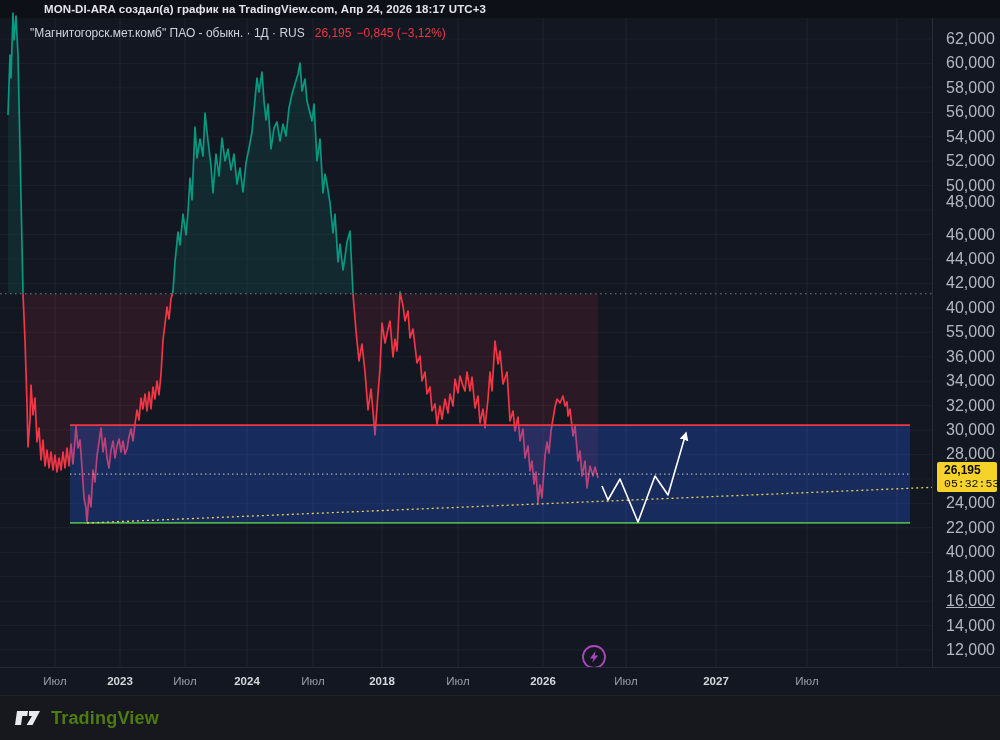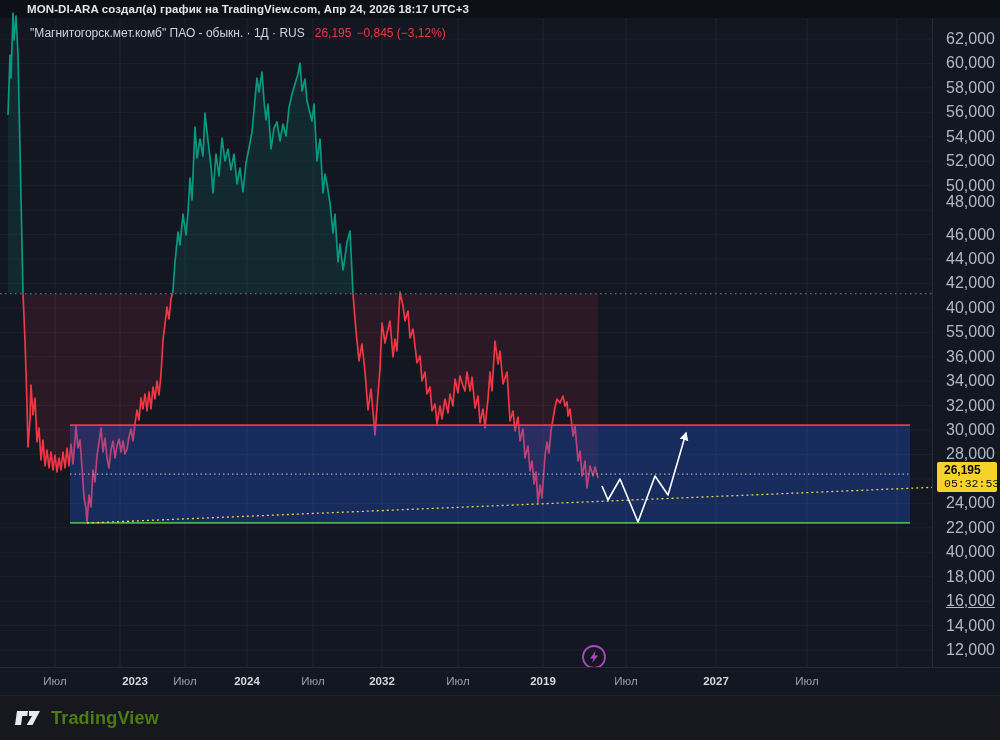--- a/index.html
+++ b/index.html
@@ -5,21 +5,21 @@
   html,body{margin:0;padding:0;background:#000;}
   #app{
     position:relative;width:1000px;height:740px;overflow:hidden;
     background:#131722;
     font-family:"Liberation Sans","DejaVu Sans",sans-serif;
     -webkit-font-smoothing:antialiased;
   }
   .topbar{
     position:absolute;left:0;top:0;width:1000px;height:18px;
     background:#0d1016;color:#e3e5ea;font-size:11.5px;font-weight:700;
-    line-height:18px;padding-left:27px;box-sizing:border-box;letter-spacing:.1px;
+    line-height:18px;padding-left:44px;box-sizing:border-box;letter-spacing:.1px;
   }
   .legend{
     position:absolute;left:30px;top:26px;font-size:12px;color:#d1d4dc;z-index:5;
     white-space:nowrap;
   }
   .legend .chg{color:#f23645;margin-left:5px;}
   .legend .px{color:#f23645;margin-left:10px;font-weight:400;}
   #chart{position:absolute;left:0;top:0;z-index:1;}
   .y-axis{
     position:absolute;right:0;top:18px;width:67px;height:650px;z-index:2;
@@ -165,27 +165,27 @@
       <div class="y-label" style="top: 502.8px;">22,000</div>
       <div class="y-label" style="top: 527.24px;">40,000</div>
       <div class="y-label" style="top: 551.68px;">18,000</div>
       <div class="y-label" style="top: 576.12px; text-decoration: underline;">16,000</div>
       <div class="y-label" style="top: 600.56px;">14,000</div>
       <div class="y-label" style="top: 625px;">12,000</div>
     </div>
 
   <div class="x-axis">
       <div class="x-label" style="left: 55px;">Июл</div>
-      <div class="x-label major" style="left: 135px;">2023</div>
+      <div class="x-label major" style="left: 120px;">2023</div>
       <div class="x-label" style="left: 185px;">Июл</div>
       <div class="x-label major" style="left: 247px;">2024</div>
       <div class="x-label" style="left: 313px;">Июл</div>
-      <div class="x-label major" style="left: 382px;">2032</div>
+      <div class="x-label major" style="left: 382px;">2018</div>
       <div class="x-label" style="left: 458px;">Июл</div>
-      <div class="x-label major" style="left: 543px;">2019</div>
+      <div class="x-label major" style="left: 543px;">2026</div>
       <div class="x-label" style="left: 626px;">Июл</div>
       <div class="x-label major" style="left: 716px;">2027</div>
       <div class="x-label" style="left: 807px;">Июл</div>
     </div>
 
   <div class="logo-bar">
     <svg width="28" height="22" viewBox="0 0 28 22">
       <path d="M2 4 H13 V9 H8 V18 H2 Z" fill="#e8eaed" transform="skewX(-8)" transform-origin="7 11"></path>
       <path d="M15 4 H26 L18.5 18 H12.6 L18 9 H15 Z" fill="#e8eaed"></path>
     </svg>

